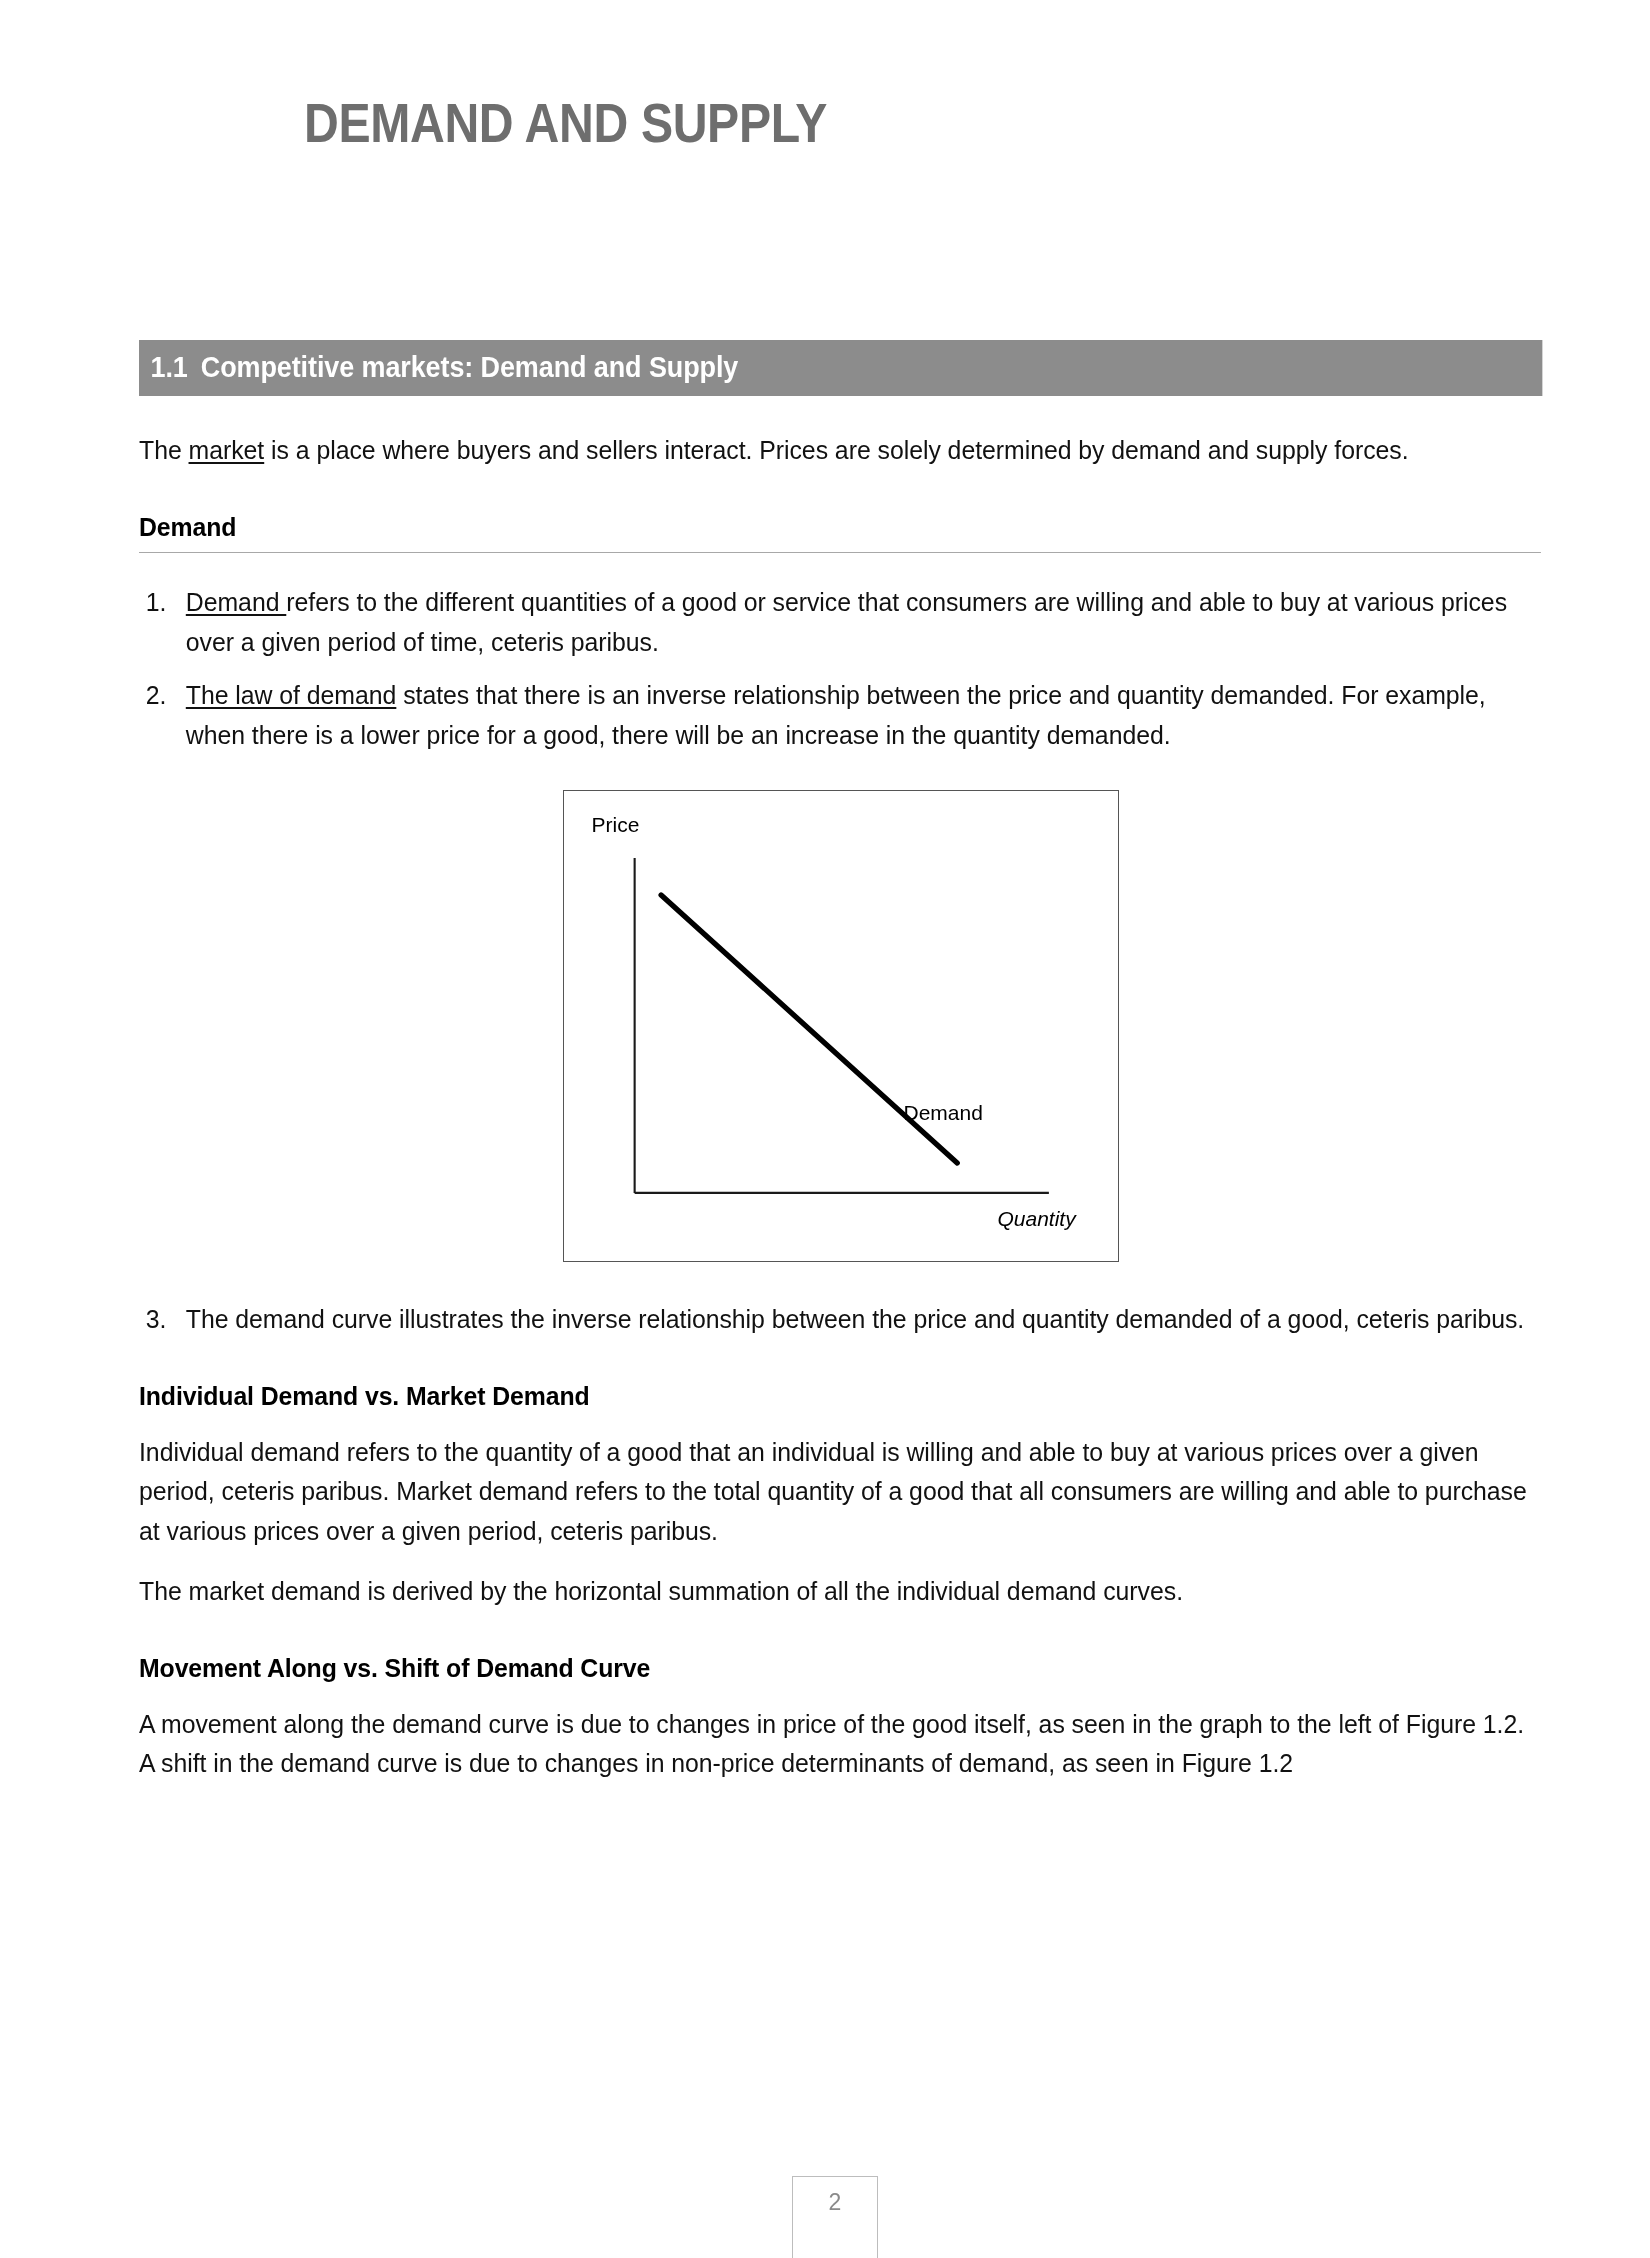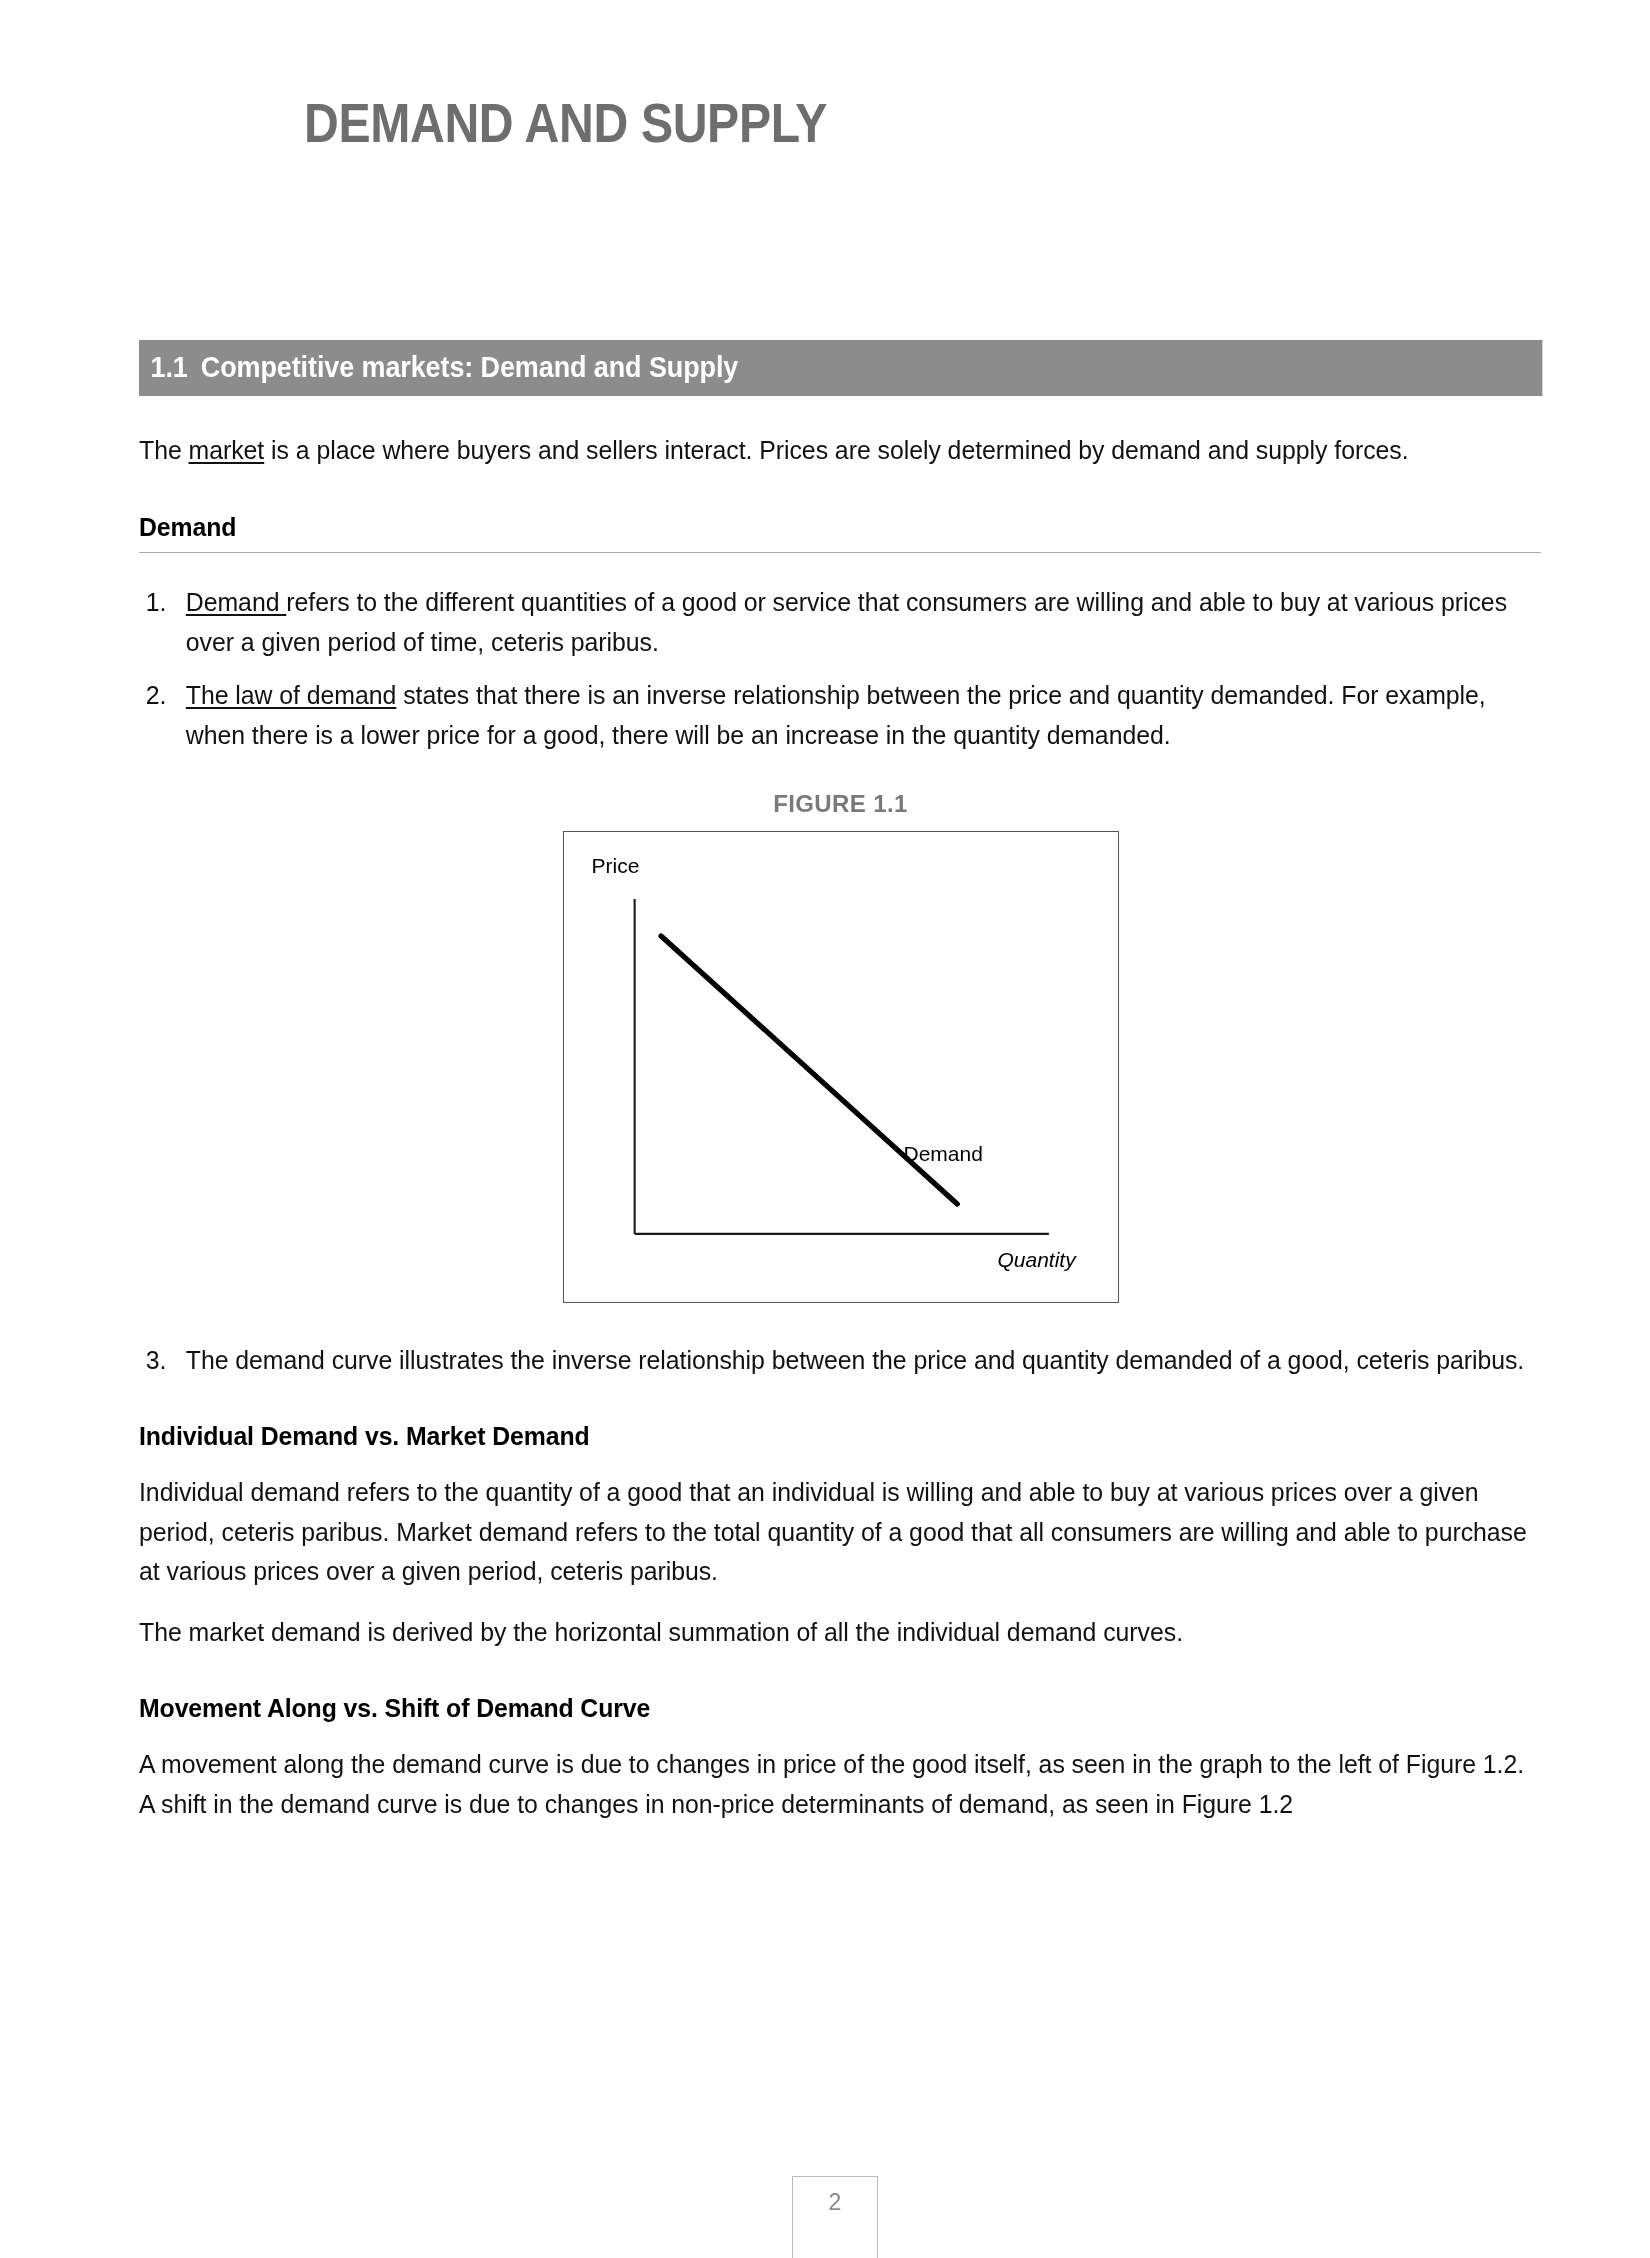--- a/index.html
+++ b/index.html
@@ -235,21 +235,20 @@
         <span class="marker">1.</span><span class="u">Demand </span><span>refers to the different quantities of a good or service that consumers are willing and able to buy at various prices over a given period of time, ceteris paribus.</span>
       </li>
       <li>
         <span class="marker">2.</span><span class="u">The law of demand</span><span> states that there is an inverse relationship between the price and quantity demanded. For example, when there is a lower price for a good, there will be an increase in the quantity demanded.</span>
       </li>
     </ol>
 
     <div class="gap-40"></div>
 
     <div class="figure-wrap">
-      <div class="figure-caption">FIGURE 1.1</div>
       <div class="figure-box">
         <svg class="fig-svg" width="552" height="468" viewBox="0 0 626 531">
 
           <line x1="80" y1="76" x2="80" y2="456" stroke="#1a1a1a" stroke-width="2.4"></line>
 
           <line x1="80" y1="456" x2="550" y2="456" stroke="#1a1a1a" stroke-width="2.4"></line>
 
           <line x1="110" y1="118" x2="446" y2="422" stroke="#000000" stroke-width="6" stroke-linecap="round"></line>
         </svg>
         <div class="fig-label label-price">Price</div>

